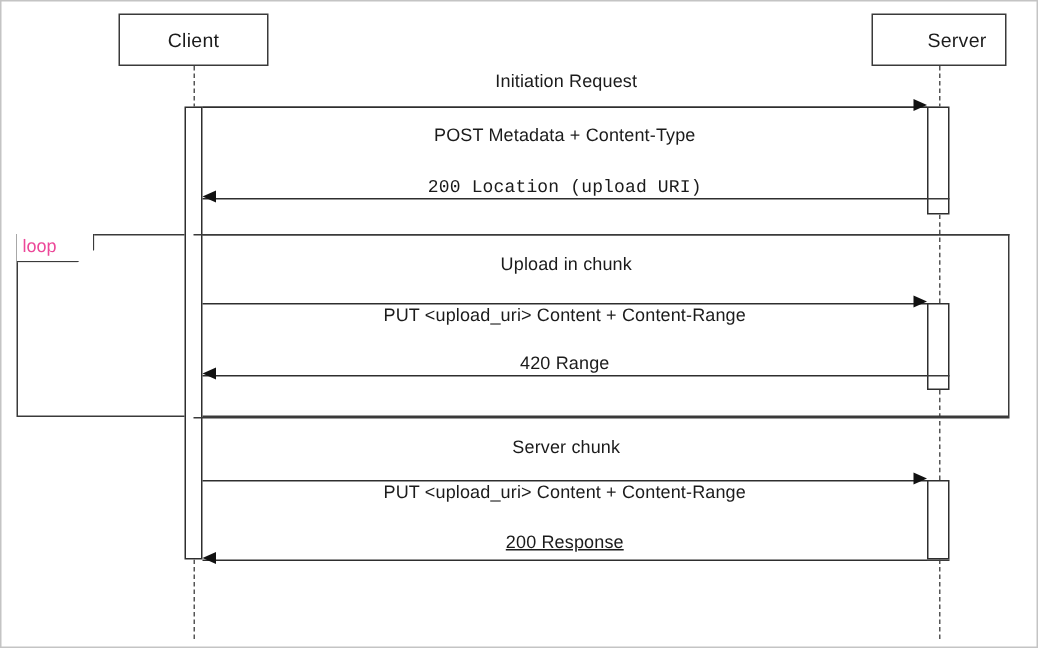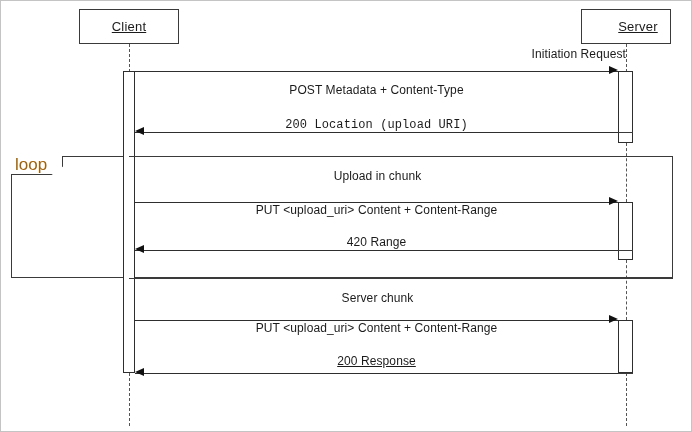--- a/index.html
+++ b/index.html
@@ -26,21 +26,20 @@
     box-sizing: border-box;
     border: 1.5px solid #3a3a3a;
     background: #ffffff;
     display: flex;
     align-items: center;
     justify-content: center;
   }
   .actor-label {
     font-size: 13px;
     color: #1b1b1b;
-    text-decoration: underline;
     letter-spacing: 0.2px;
     white-space: nowrap;
   }
   
   .lifeline {
     position: absolute;
     width: 0;
     border-left: 1.5px dashed #555555;
   }
   
@@ -101,22 +100,22 @@
     border: 1.4px solid #3a3a3a;
     background: transparent;
   }
   .fragment-tag {
     position: absolute;
     box-sizing: border-box;
     background: #ffffff;
     border: 1.4px solid #3a3a3a;
     border-top: none;
     border-left: none;
-    font-size: 17px;
-    color: #a16207;
+    font-size: 12px;
+    color: #ec4899;
     padding: 0 10px 0 4px;
     line-height: 17px;
     height: 19px;
     clip-path: polygon(0 0, 100% 0, 100% 55%, 78% 100%, 0 100%);
   }
 </style>
 </head>
 <body>
 
 <div id="canvas">
@@ -134,21 +133,21 @@
   <div class="lifeline" style="left:128px; top:372px; height:53px;"></div>
 
   <div class="lifeline" style="left:625px; top:43px; height:28px;"></div>
   <div class="lifeline" style="left:625px; top:142px; height:59px;"></div>
   <div class="lifeline" style="left:625px; top:259px; height:60px;"></div>
   <div class="lifeline" style="left:625px; top:372px; height:53px;"></div>
 
   <div class="fragment" style="left:10px; top:155px; width:662px; height:122px;"></div>
   <div class="fragment-tag" style="left:10px; top:155px; width:52px;">loop</div>
 
-  <div class="section-label" style="left:128px; top:46px; width:497px;text-align:right;">Initiation Request</div>
+  <div class="section-label" style="left:128px; top:46px; width:497px;">Initiation Request</div>
 
   <div class="rule" style="left:128px; top:70px; width:497px;"></div>
 
   <div class="activation" style="left:122px; top:70px; width:12px; height:302px;"></div>
   <div class="activation" style="left:617px; top:70px; width:15px; height:72px;"></div>
 
   <div class="msg-label" style="left:134px; top:82px; width:483px;">POST Metadata + Content-Type</div>
   <div class="shaft" style="left:134px; top:70px; width:483px;"></div>
   <div class="arrowhead right" style="left:608px; top:65px;"></div>
 

